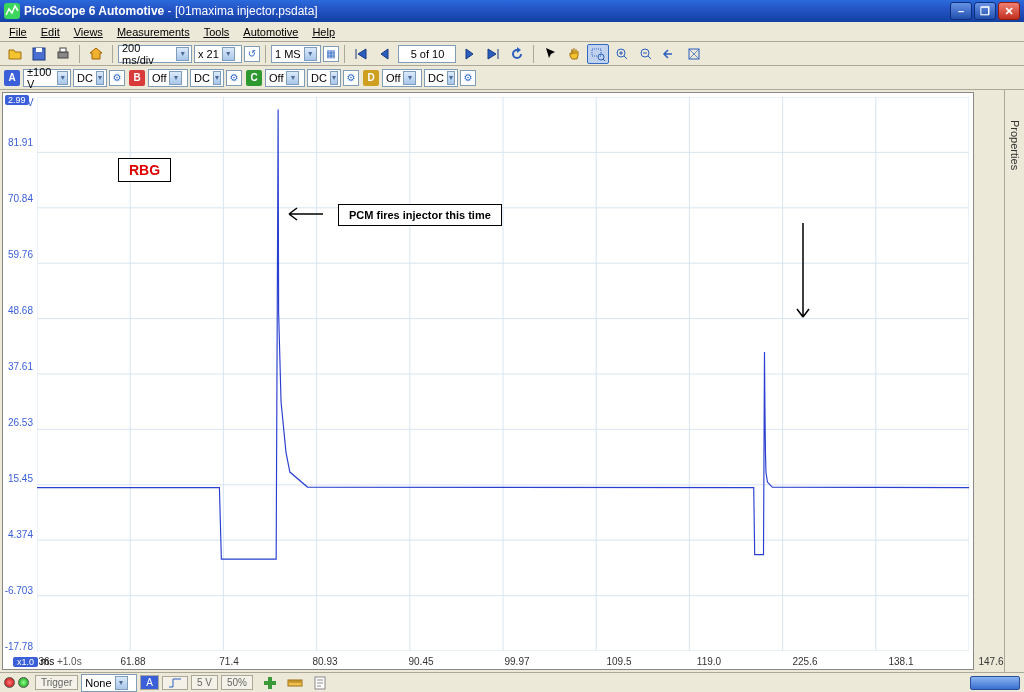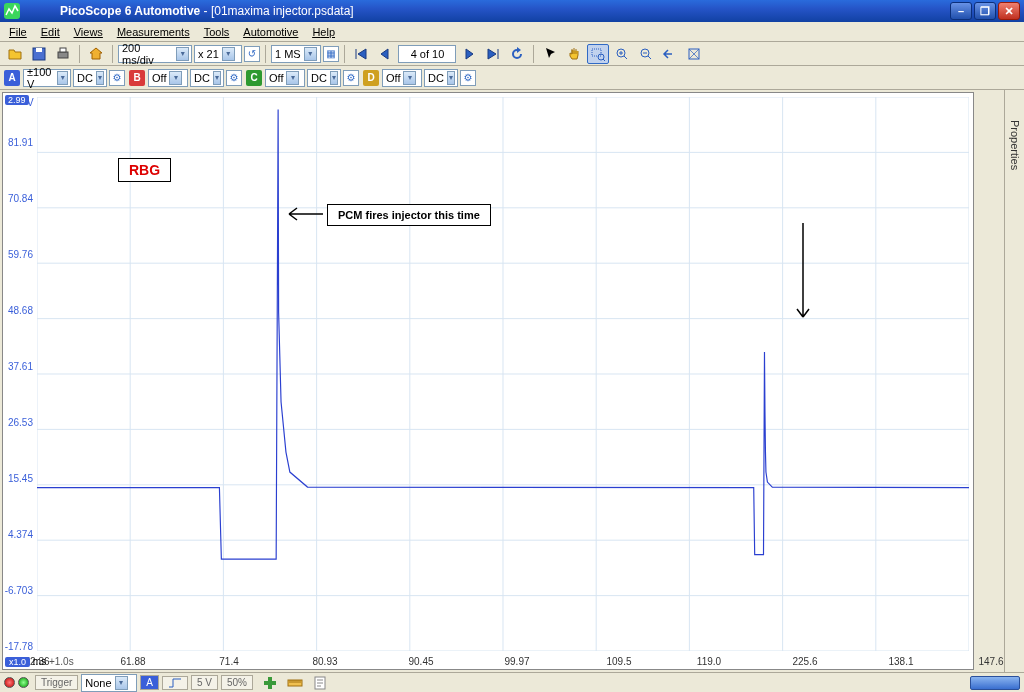--- a/index.html
+++ b/index.html
@@ -1,19 +1,19 @@
 <!DOCTYPE html>
 <html><head>
 <meta charset="utf-8">
 <style>
 * { box-sizing: border-box; margin: 0; padding: 0; font-family: "Tahoma", "Segoe UI", sans-serif; }
 html, body { width: 1024px; height: 692px; overflow: hidden; background: #d6d3ce; }
 
 
-.titlebar { height: 22px; background: linear-gradient(#2a6bdc,#2554c7 40%,#1141a3); display: flex; align-items: center; padding: 0 4px; color: #fff; font-size: 12px; font-weight: bold; gap: 36px; }
+.titlebar { height: 22px; background: linear-gradient(#2a6bdc,#2554c7 40%,#1141a3); display: flex; align-items: center; padding: 0 4px; color: #fff; font-size: 12px; font-weight: bold; }
 .titlebar .tb-icon { width: 16px; height: 16px; background: #3bd65d; border-radius: 3px; display: flex; align-items: center; justify-content: center; margin-right: 4px; font-size: 10px; }
 .titlebar .tb-title { flex: 1; white-space: nowrap; overflow: hidden; }
 .titlebar .tb-file { font-weight: normal; }
 .titlebar .winbtns { display: flex; gap: 2px; }
 .titlebar .winbtn { width: 22px; height: 18px; background: linear-gradient(#6892e6,#2150ad); border: 1px solid #0c2f7a; border-radius: 3px; display: flex; align-items: center; justify-content: center; color: #fff; font-size: 11px; font-weight: bold; }
 .titlebar .winbtn.close { background: linear-gradient(#f08070,#c03020); border-color: #9a1a08; }
 
 
 .menubar { height: 20px; background: #ece9d8; border-bottom: 1px solid #aca899; display: flex; align-items: center; padding: 0 2px; font-size: 11px; }
 .menubar .mi { padding: 2px 7px; cursor: default; text-decoration: underline; }
@@ -39,21 +39,21 @@
 .workarea { position: relative; height: 582px; background: #ece9d8; display: flex; gap: 28px; }
 .plot-container { flex: 1; position: relative; background: #fff; border: 1px solid #888; margin: 2px; }
 .side-tab { width: 20px; background: #ece9d8; border-left: 1px solid #aca899; display: flex; align-items: flex-start; justify-content: center; padding-top: 30px; }
 .side-tab span { writing-mode: vertical-rl; font-size: 11px; color: #333; cursor: default; }
 
 
 .yaxis-label { position: absolute; font-size: 10px; color: #3a5fd9; right: calc(100% - 30px); text-align: right; width: 40px; }
 .yaxis-unit { position: absolute; left: 24px; top: 4px; font-size: 10px; color: #3a5fd9; }
 .xaxis-label { position: absolute; font-size: 10px; color: #333; bottom: 2px; text-align: center; transform: translateX(-50%); }
 .xaxis-unit { position: absolute; left: 2px; bottom: 2px; font-size: 10px; }
-.xaxis-unit .box { background: #3a5fd9; color: #fff; padding: 0 4px; border-radius: 2px; font-size: 9px; }
+.xaxis-unit .box { background: #3a5fd9; color: #fff; padding: 0 4px; border-radius: 2px; font-size: 9px; margin-left: 8px; }
 .top-scale { position: absolute; left: 2px; top: 2px; font-size: 9px; background: #3a5fd9; color: #fff; padding: 0 3px; border-radius: 2px; }
 
 
 .plot-canvas { position: absolute; left: 34px; top: 4px; right: 4px; bottom: 18px; }
 .plot-canvas svg { width: 100%; height: 100%; }
 
 
 .anno-box { position: absolute; background: #fff; border: 1.5px solid #000; padding: 4px 10px; font-size: 11px; font-weight: bold; white-space: nowrap; }
 .anno-rbg { position: absolute; background: #fff; border: 1.5px solid #000; padding: 3px 10px; font-size: 14px; font-weight: bold; color: #d00; }
 .arrow { position: absolute; }
@@ -144,21 +144,21 @@
       <svg class="ic" viewBox="0 0 16 16">
         <path d="M3 3v10M13 3L5 8l8 5z" fill="#2a5fc0" stroke="#1a3a80"></path>
       </svg>
     </div>
   <div class="tb-btn">
       <svg class="ic" viewBox="0 0 16 16">
         <path d="M11 3L4 8l7 5z" fill="#2a5fc0" stroke="#1a3a80"></path>
       </svg>
     </div>
   <div class="combo" style="width:58px; justify-content:center">
-      <span>4 of 10</span>
+      <span>5 of 10</span>
     </div>
   <div class="tb-btn">
       <svg class="ic" viewBox="0 0 16 16">
         <path d="M5 3l7 5-7 5z" fill="#2a5fc0" stroke="#1a3a80"></path>
       </svg>
     </div>
   <div class="tb-btn">
       <svg class="ic" viewBox="0 0 16 16">
         <path d="M3 3l8 5-8 5zM13 3v10" fill="#2a5fc0" stroke="#1a3a80"></path>
       </svg>
@@ -299,21 +299,21 @@
             <line x1="768" y1="0" x2="768" y2="556"></line>
             <line x1="864" y1="0" x2="864" y2="556"></line>
             <line x1="960" y1="0" x2="960" y2="556"></line>
         </g>
 
         <path id="waveform" stroke="#2a3fd0" stroke-width="1.2" fill="none" d="M0 391.9656946826758 L187.887442251155 391.9656946826758 L189.9034019319614 463.74325178297374 L246.35027299454006 463.74325178297374 L248.36623267534654 12.498329872709178 L248.87022259554809 215.78441816376278 L251.39017219655608 306.1337907375643 L256.430071398572 356.3278866118985 L260.4619907601848 376.4055249616322 L278.60562788744227 391.4637537239324 L738.2444351112978 391.9656946826758 L739.2524149517011 459.22578315428365 L748.3242335153296 459.22578315428365 L749.332213355733 255.9396948632301 L749.8362032759345 316.17260991243114 L750.340193196136 356.3278866118985 L750.8441831163376 376.4055249616322 L752.3561528769426 386.444344136499 L757.3960520789585 391.4637537239324 L960 391.9656946826758"></path>
       </svg>
     </div>
 
     <div class="anno-rbg" style="left:115px; top:65px">RBG</div>
-    <div class="anno-box" style="left:324px; top:111px">PCM fires injector this time</div>
+    <div class="anno-box" style="left:335px; top:111px">PCM fires injector this time</div>
     <svg class="arrow" style="left:280px; top:111px; width:40px; height:20px">
         <path d="M40 10 L6 10 M6 10 L14 4 M6 10 L14 16" stroke="#000" stroke-width="1.5" fill="none"></path>
       </svg>
     <svg class="arrow" style="left:790px; top:130px; width:20px; height:100px">
         <path d="M10 0 L10 94 M10 94 L4 86 M10 94 L16 86" stroke="#000" stroke-width="1.5" fill="none"></path>
       </svg>
 
     <div class="xaxis-label" style="left:34px">52.36</div>
     <div class="xaxis-label" style="left:130px">61.88</div>
     <div class="xaxis-label" style="left:226px">71.4</div>

